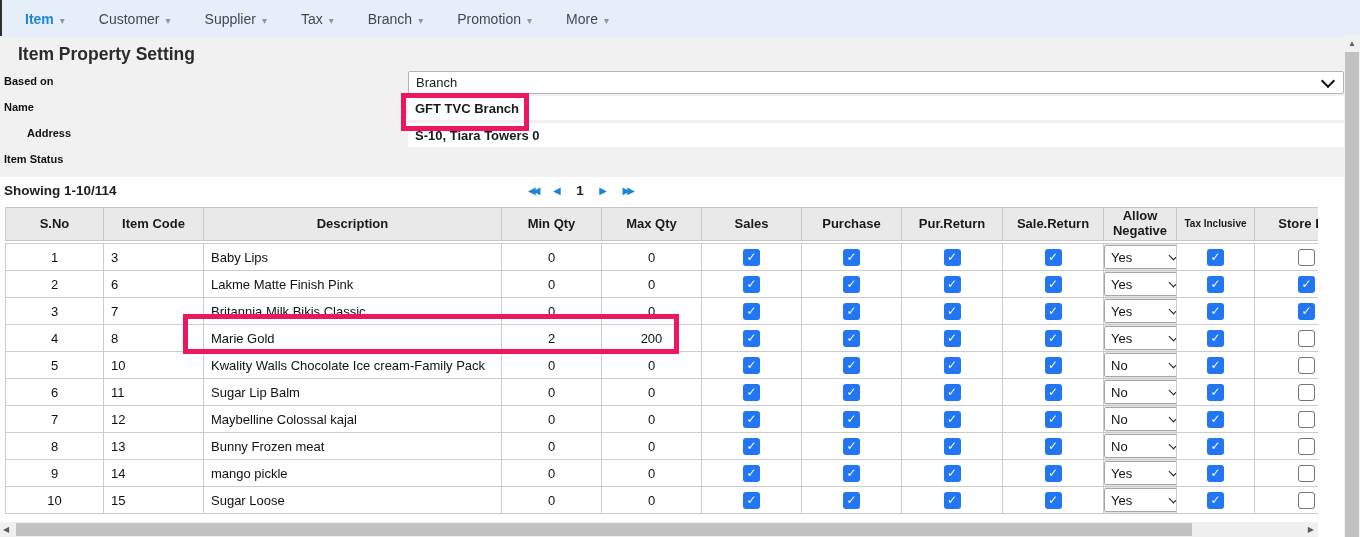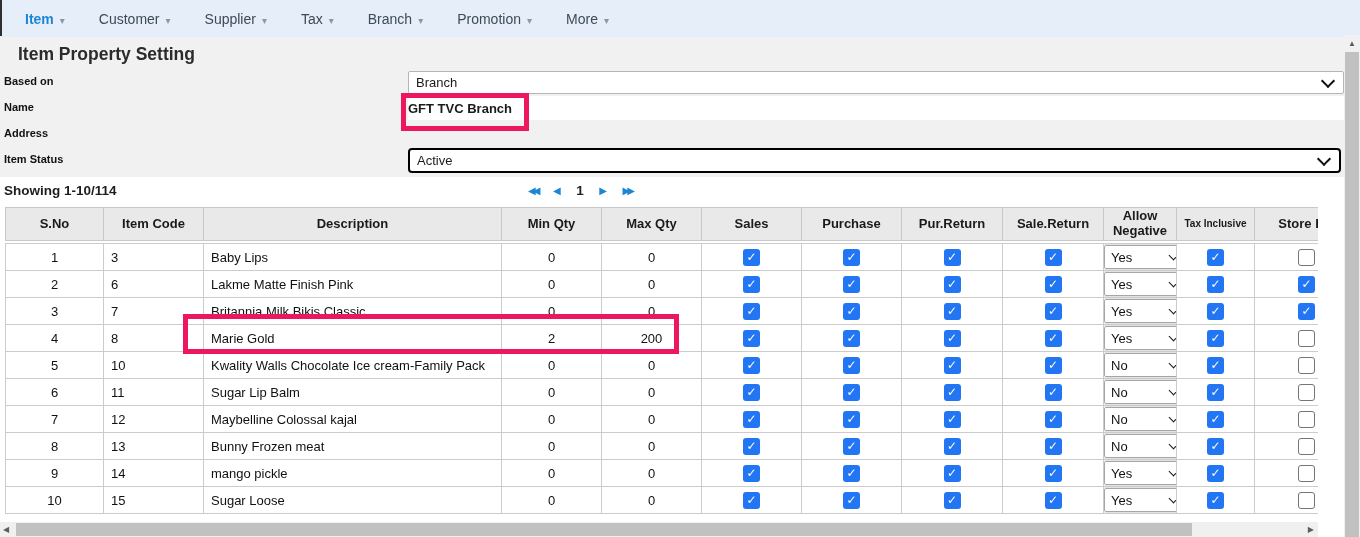--- a/index.html
+++ b/index.html
@@ -18,21 +18,21 @@
 
   
   .form-bg{position:absolute;left:0;top:37px;width:1360px;height:140px;background:#f1f1f1;}
   .page-title{position:absolute;left:18px;top:44px;font-size:17.5px;font-weight:600;color:#2b2b2b;}
 
   .f-label{position:absolute;left:4px;font-size:11px;font-weight:700;color:#111;}
   .field{position:absolute;left:408px;background:#fff;box-sizing:border-box;
          font-size:13px;display:flex;align-items:center;}
   .sel-lite{width:936px;height:23px;border:1px solid #b5b5b5;border-radius:2px;
             justify-content:space-between;padding:0 10px 0 7px;}
-  .txt-field{width:936px;height:24px;font-weight:600;}
+  .txt-field{width:936px;height:24px;padding-left:7px;font-weight:600;}
   .sel-bold{width:933px;height:25px;border:2px solid #000;border-radius:4px;
             justify-content:space-between;padding:0 10px 0 7px;}
   .bchev{width:8px;height:8px;border-right:2px solid #111;border-bottom:2px solid #111;
          transform:rotate(45deg);margin-top:-4px;flex:0 0 auto;}
 
   
   .showing{position:absolute;left:4px;top:183px;font-size:13.5px;font-weight:700;color:#1d1d1d;}
   .pager{position:absolute;left:528px;top:183px;width:104px;display:flex;align-items:center;
          justify-content:space-between;color:var(--accent-blue,#1b87d3);}
   .pg-ico{font-size:10px;cursor:pointer;letter-spacing:-3px;}
@@ -122,27 +122,26 @@
   <div class="field sel-lite" style="top:71px;">
     <span>Branch</span>
     <span class="bchev"></span>
   </div>
 
   <div class="f-label" style="top:101px;">Name</div>
   <div class="field txt-field" style="top:96px;">
     <span>GFT TVC Branch</span>
   </div>
 
-  <div class="f-label" style="top:127px;">Address</div>
+  <div class="f-label" style="top:127px;margin-left:23px;">Address</div>
+  <div class="field txt-field" style="top:123px;">
+    <span>S-10, Tiara Towers 0</span>
+  </div>
 
   <div class="f-label" style="top:153px;">Item Status</div>
-  <div class="field sel-bold" style="top:148px;">
-    <span>Active</span>
-    <span class="bchev"></span>
-  </div>
 
   <div class="showing">Showing 1-10/114</div>
   <div class="pager">
     <span class="pg-ico">◀◀</span>
     <span class="pg-ico pg-one">◀</span>
     <span class="pg-num">1</span>
     <span class="pg-ico pg-one">▶</span>
     <span class="pg-ico">▶▶</span>
   </div>
 

